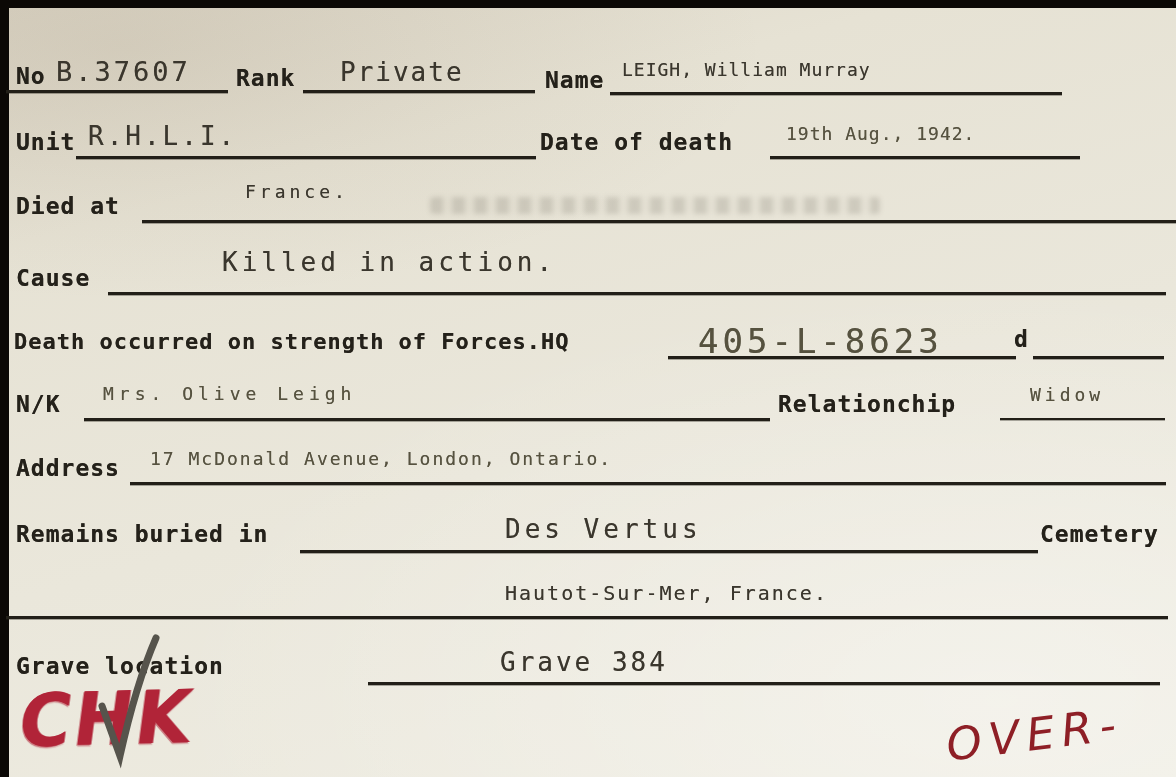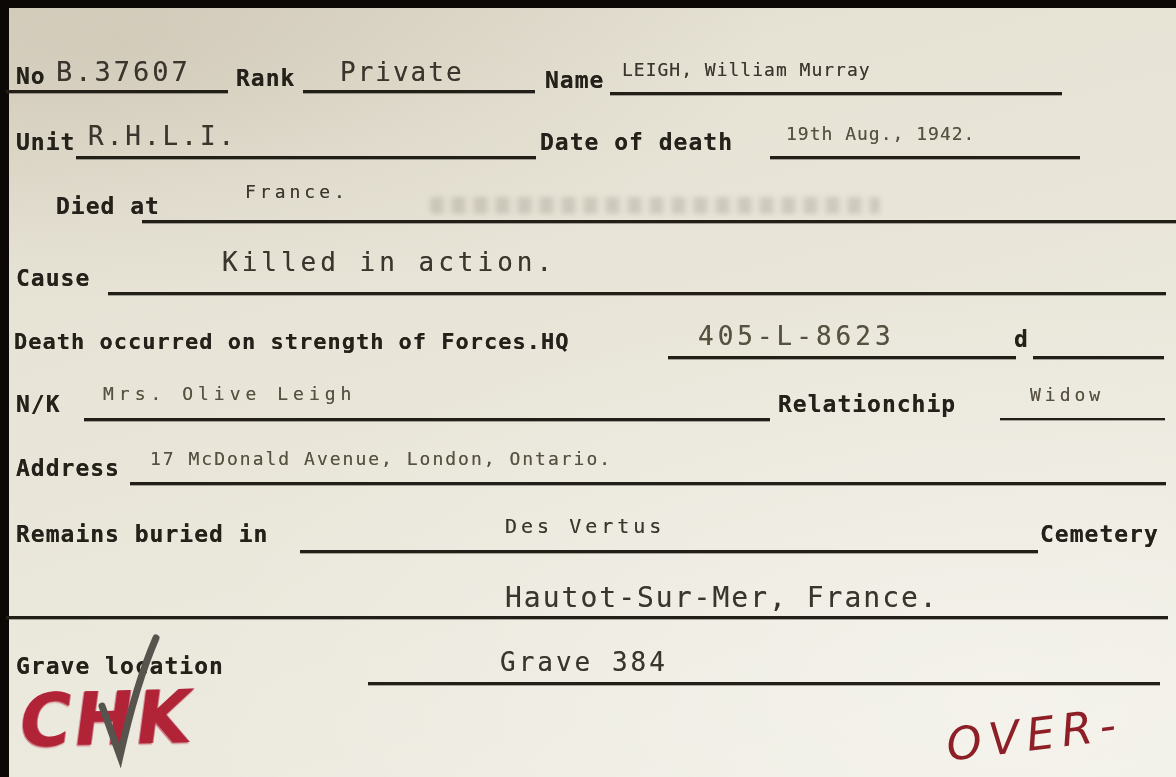--- a/index.html
+++ b/index.html
@@ -76,53 +76,53 @@
   <div class="rule" style="left:610px;top:92px;width:452px;"></div>
 
   <span class="lbl" style="left:16px;top:129px;">Unit</span>
   <span class="typed ls3" style="left:88px;top:121px;font-size:26px;">R.H.L.I.</span>
   <div class="rule" style="left:76px;top:156px;width:460px;"></div>
 
   <span class="lbl" style="left:540px;top:129px;">Date of death</span>
   <span class="typed faded" style="left:786px;top:123px;">19th Aug., 1942.</span>
   <div class="rule" style="left:770px;top:156px;width:310px;"></div>
 
-  <span class="lbl" style="left:16px;top:193px;margin-left:40px;">Died at</span>
+  <span class="lbl" style="left:16px;top:193px;">Died at</span>
   <span class="typed ls4" style="left:245px;top:181px;text-align:right;">France.</span>
   <div class="rule" style="left:142px;top:220px;width:1034px;"></div>
   <div class="smudge" style="left:430px;top:197px;width:450px;height:17px;"></div>
 
   <span class="lbl" style="left:16px;top:265px;">Cause</span>
   <span class="typed ls4" style="left:222px;top:247px;font-size:26px;">Killed in action.</span>
   <div class="rule" style="left:108px;top:292px;width:1058px;"></div>
 
   <span class="lbl" style="left:14px;top:329px;font-size:22px;">Death occurred on strength of Forces.HQ</span>
-  <span class="typed faded ls4" style="left:698px;top:321px;font-size:26px;">405-L-8623</span>
+  <span class="typed faded ls4" style="left:698px;top:321px;font-size:34px;">405-L-8623</span>
   <div class="rule" style="left:668px;top:356px;width:348px;"></div>
   <span class="lbl" style="left:1014px;top:326px;">d</span>
   <div class="rule" style="left:1033px;top:356px;width:131px;"></div>
 
   <span class="lbl" style="left:16px;top:391px;">N/K</span>
   <span class="typed faded ls5" style="left:103px;top:383px;">Mrs. Olive Leigh</span>
   <div class="rule" style="left:84px;top:418px;width:686px;"></div>
 
   <span class="lbl" style="left:778px;top:391px;">Relationchip</span>
   <span class="typed faded ls4" style="left:1030px;top:384px;">Widow</span>
   <div class="rule thin" style="left:1000px;top:418px;width:165px;"></div>
 
   <span class="lbl" style="left:16px;top:455px;">Address</span>
   <span class="typed faded ls2" style="left:150px;top:448px;">17 McDonald Avenue, London, Ontario.</span>
   <div class="rule" style="left:130px;top:482px;width:1036px;"></div>
 
   <span class="lbl" style="left:16px;top:521px;">Remains buried in</span>
-  <span class="typed ls4" style="left:505px;top:514px;font-size:20px;">Des Vertus</span>
+  <span class="typed ls4" style="left:505px;top:514px;font-size:26px;">Des Vertus</span>
   <div class="rule" style="left:300px;top:550px;width:738px;"></div>
   <span class="lbl" style="left:1040px;top:521px;">Cemetery</span>
 
-  <span class="typed ls2" style="left:505px;top:581px;font-size:28px;">Hautot-Sur-Mer, France.</span>
+  <span class="typed ls2" style="left:505px;top:581px;font-size:20px;">Hautot-Sur-Mer, France.</span>
   <div class="rule" style="left:6px;top:616px;width:1162px;"></div>
 
   <span class="lbl" style="left:16px;top:653px;">Grave location</span>
   <span class="typed ls3" style="left:500px;top:647px;font-size:26px;">Grave 384</span>
   <div class="rule" style="left:368px;top:682px;width:792px;"></div>
 
   <div class="stamp">CHK</div>
 
   <svg class="checkmark" width="80" height="140" viewBox="0 0 80 140">
     <path d="M10 74 Q18 96 28 124 Q44 52 64 6" fill="none" stroke="#56544c" stroke-width="7" stroke-linecap="round"></path>

